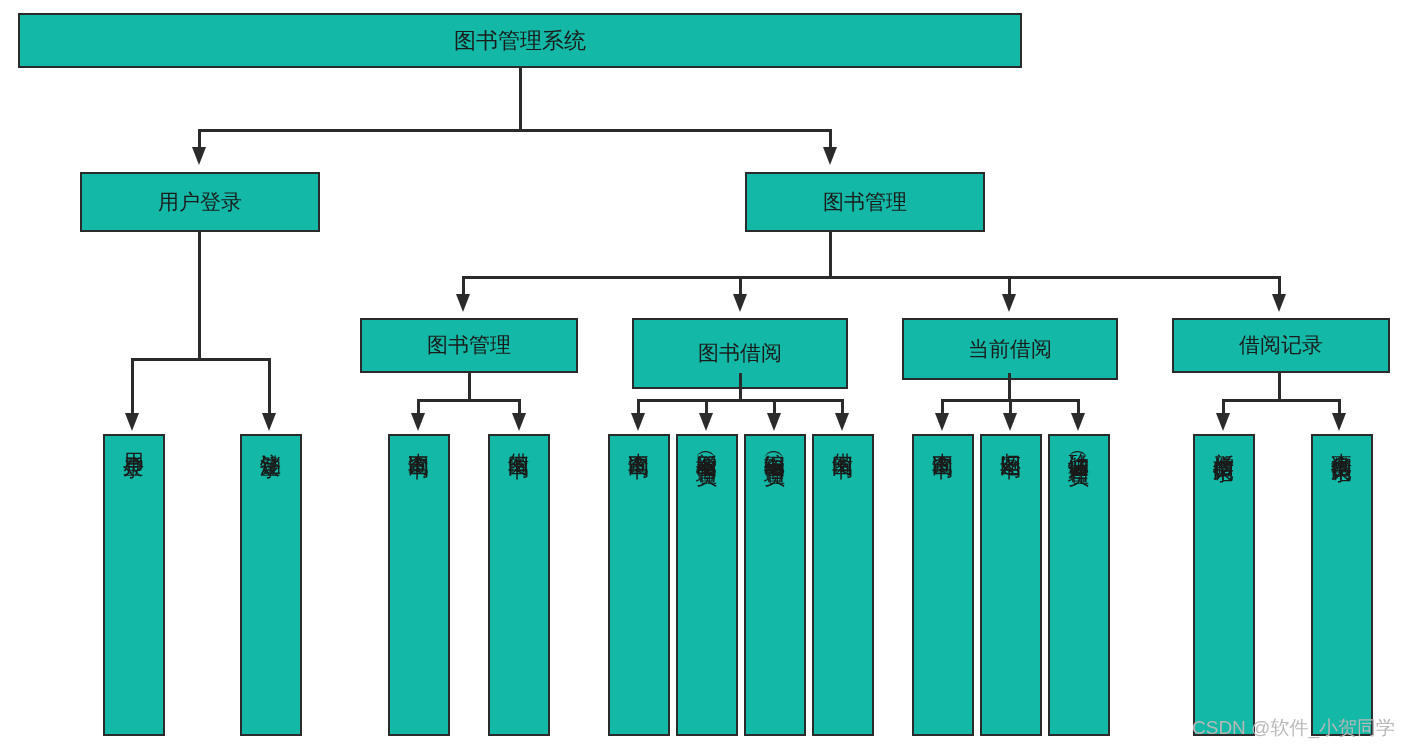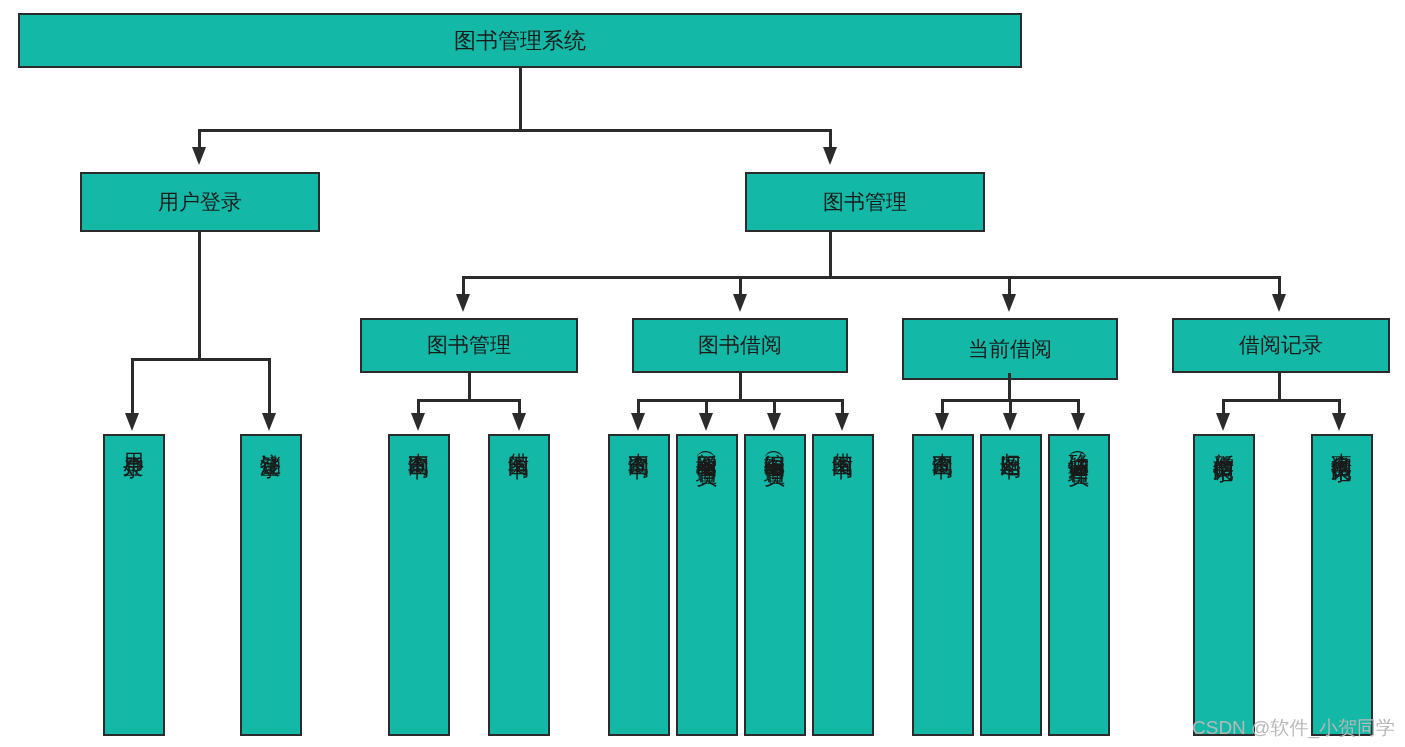--- a/index.html
+++ b/index.html
@@ -118,21 +118,21 @@
   <div class="ln v" style="left:739px; top:276px; width:2.5px; height:20px;"></div>
   <div class="arrow" style="left:733px; top:294px;"></div>
   <div class="ln v" style="left:1008px; top:276px; width:2.5px; height:20px;"></div>
   <div class="arrow" style="left:1002px; top:294px;"></div>
   <div class="ln v" style="left:1278px; top:276px; width:2.5px; height:20px;"></div>
   <div class="arrow" style="left:1272px; top:294px;"></div>
 
   <div class="node h" style="left:360px; top:318px; width:218px; height:55px;">
     <span>图书管理</span>
   </div>
-  <div class="node h" style="left:632px; top:318px; width:216px; height:55px;">
+  <div class="node h" style="left:632px; top:318px; width:216px; height:71px;">
     <span>图书借阅</span>
   </div>
   <div class="node h" style="left:902px; top:318px; width:216px; height:62px;">
     <span>当前借阅</span>
   </div>
   <div class="node h" style="left:1172px; top:318px; width:218px; height:55px;">
     <span>借阅记录</span>
   </div>
 
   <div class="ln v" style="left:468px; top:373px; width:2.5px; height:28px;"></div>

